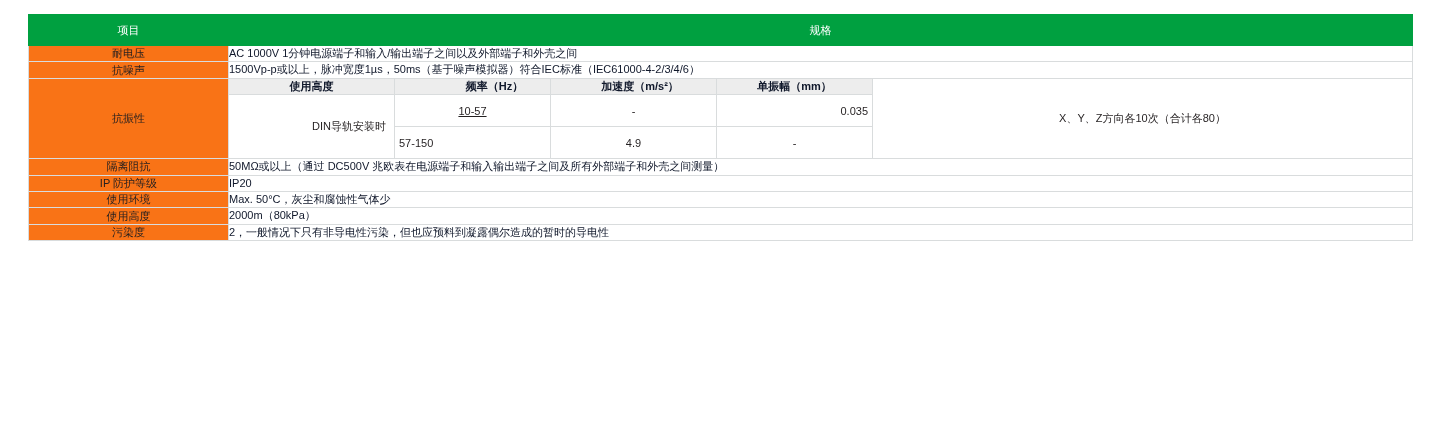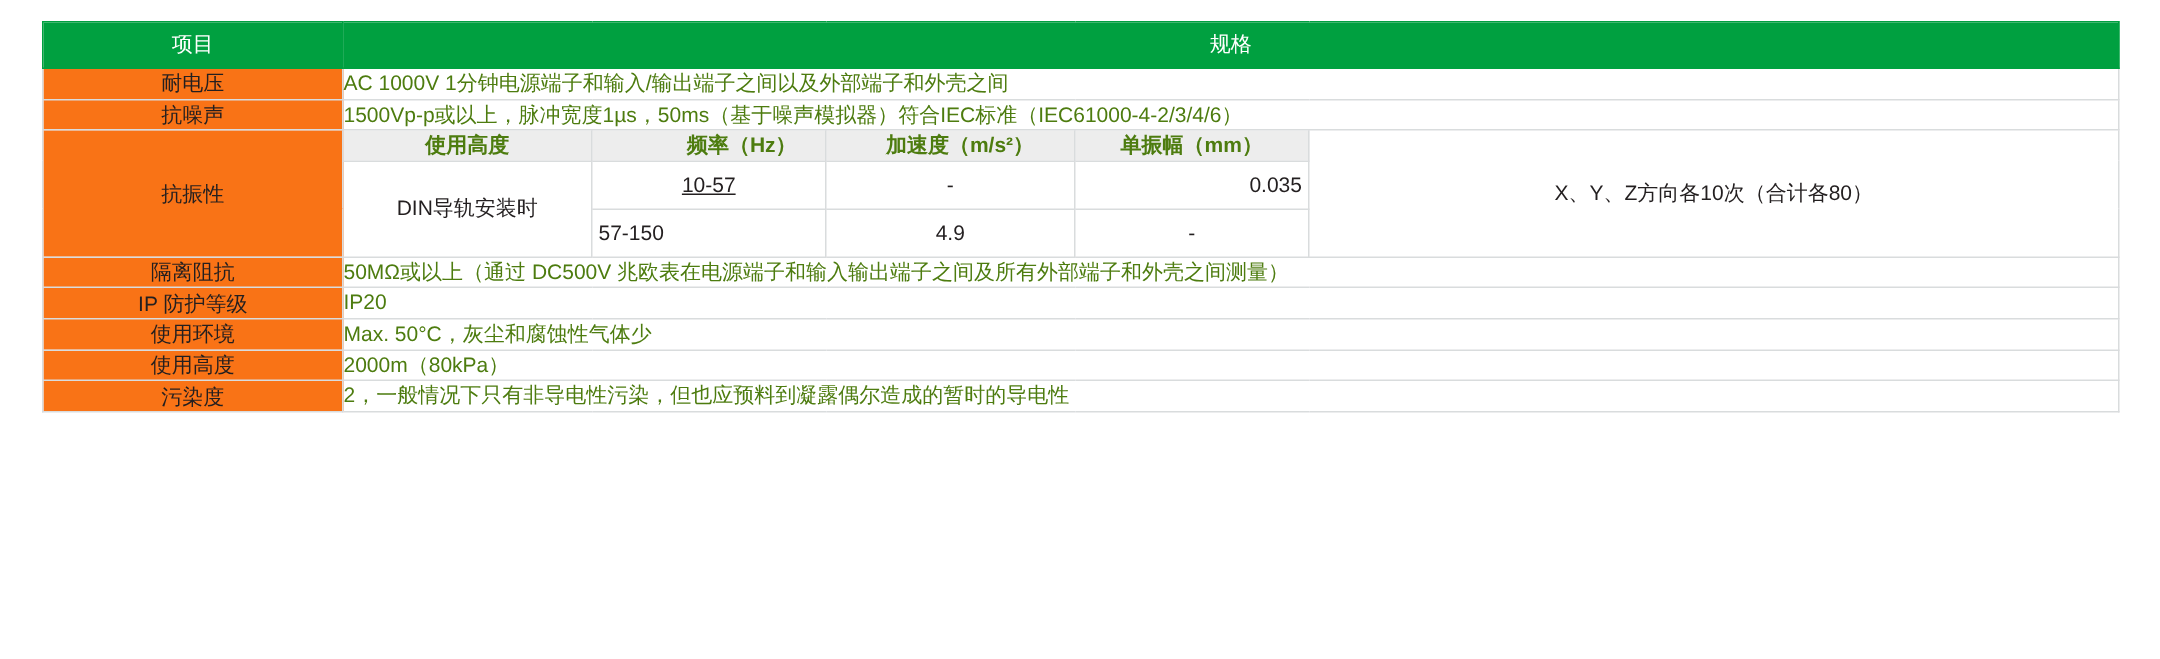--- a/index.html
+++ b/index.html
@@ -17,21 +17,21 @@
     padding: 14px 28px 0 28px;
     box-sizing: border-box;
   }
   table.spec {
     border-collapse: collapse;
     width: 1384px;
     table-layout: fixed;
   }
   table.spec td, table.spec th {
     border: 1px solid #d9dcdd;
-    font-size: 14px;
+    font-size: 11px;
     font-weight: normal;
     vertical-align: middle;
     padding: 0;
   }
   
   .hdr {
     background: #00a040;
     color: #ffffff;
     text-align: center;
     font-weight: bold;
@@ -46,21 +46,21 @@
     font-weight: bold;
     color: #231f20;
     background: #f97316;
     padding: 7px 4px;
     line-height: 1.35;
   }
   .val {
     text-align: left;
     padding: 7px 14px;
     line-height: 1.4;
-    color: #4d7c0f;
+    color: #0f172a;
   }
   .dir-cell {
     text-align: center;
     padding: 6px 10px;
   }
   .row-h { height: 32px; }
 </style>
 </head>
 <body>
 
@@ -92,21 +92,21 @@
 
       <tr>
         <td class="lbl" rowspan="3">抗振性</td>
         <td class="val" style="background:#ededed;text-align:center;font-weight:bold;">使用高度</td>
         <td class="val" style="background:#ededed;text-align:center;font-weight:bold;padding-left:44px;">频率（Hz）</td>
         <td class="val" style="background:#ededed;text-align:center;font-weight:bold;padding-left:13px;">加速度（m/s²）</td>
         <td class="val" style="background:#ededed;text-align:center;font-weight:bold;">单振幅（mm）</td>
         <td rowspan="3" class="dir-cell">X、Y、Z方向各10次（合计各80）</td>
       </tr>
       <tr class="row-h">
-        <td rowspan="2" style="text-align:center;padding:6px 8px;">DIN导轨安装时</td>
+        <td rowspan="2" style="text-align:right;padding:6px 8px;">DIN导轨安装时</td>
         <td style="text-align:center;padding:6px 4px;text-decoration:underline;">10-57</td>
         <td style="text-align:center;padding:6px 4px;">-</td>
         <td style="text-align:right;padding:6px 4px;">0.035</td>
       </tr>
       <tr class="row-h">
         <td style="text-align:left;padding:6px 4px;">57-150</td>
         <td style="text-align:center;padding:6px 4px;">4.9</td>
         <td style="text-align:center;padding:6px 4px;">-</td>
       </tr>
 

